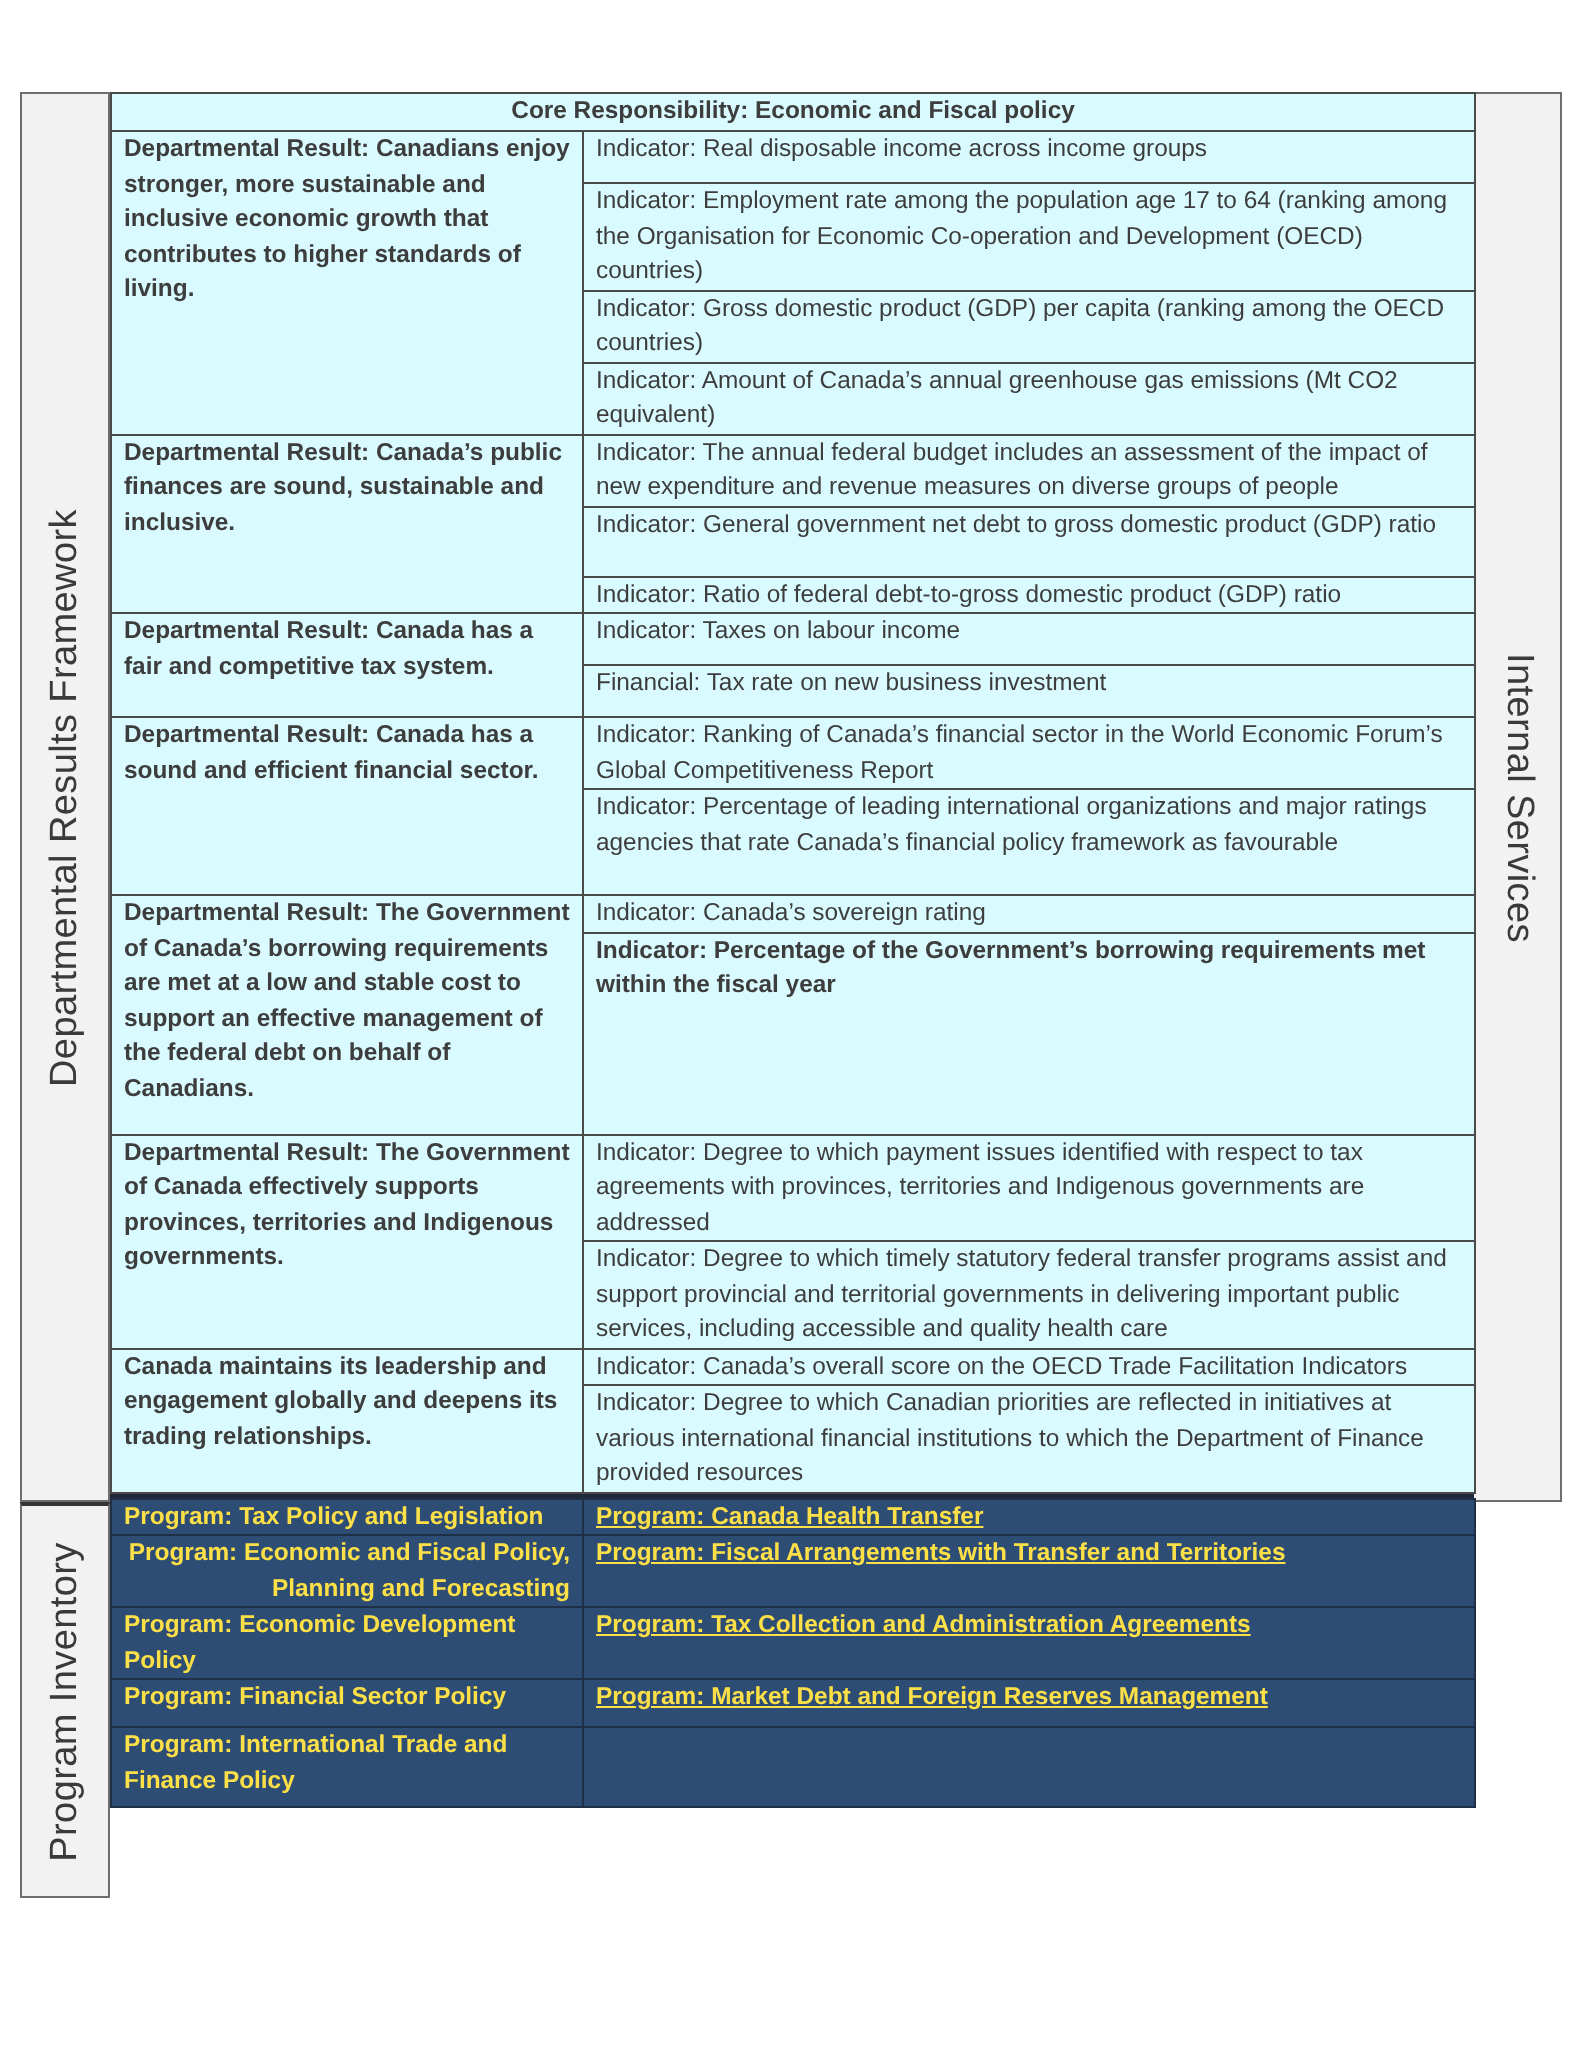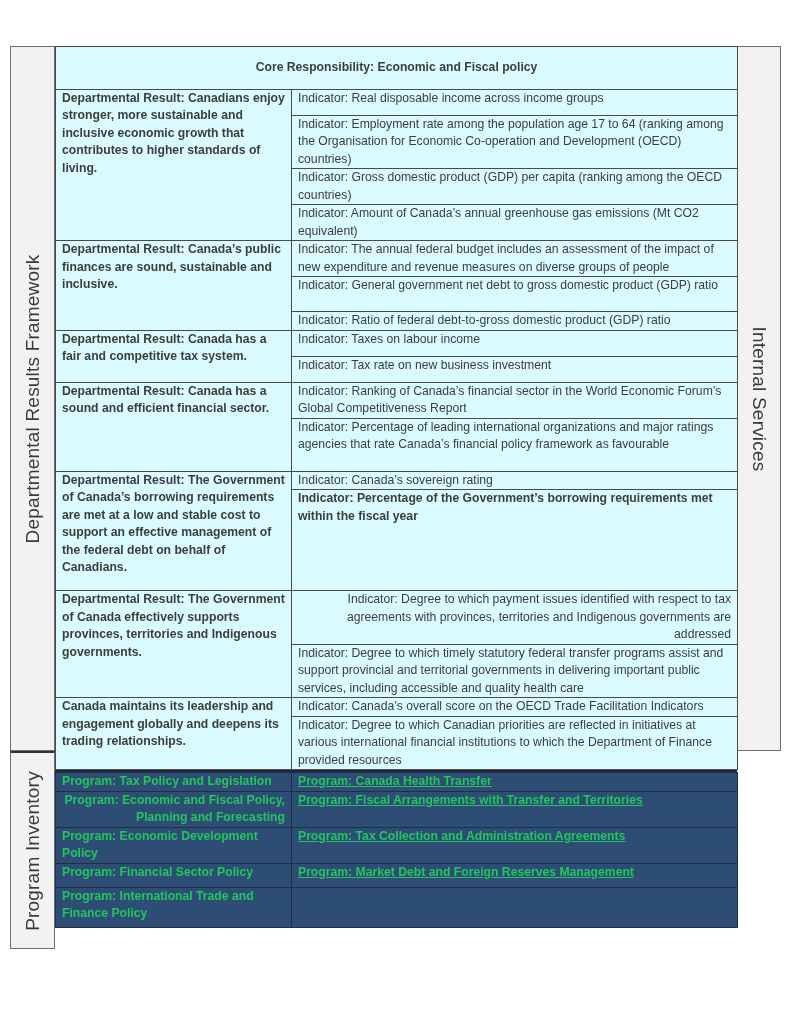--- a/index.html
+++ b/index.html
@@ -15,26 +15,26 @@
             font-size: 19px; color: #3a3a3a; letter-spacing: 0.2px; }
   .vlabel.up   { transform: translate(-50%, -50%) rotate(-90deg); }
   .vlabel.down { transform: translate(-50%, -50%) rotate(90deg); }
 
   
   .main { position: absolute; left: 55px; top: 46px; width: 682px; }
   table { border-collapse: collapse; width: 682px; table-layout: fixed; }
   td { vertical-align: top; font-size: 12.2px; line-height: 17.5px; padding: 0 6px;
        box-sizing: border-box; }
   .drf td { background: #d9fbff; color: #3d3d3d; border: 1px solid #4a4a4a; }
-  .drf td.core { text-align: center; font-weight: bold; padding: 12px; height: 19px; }
+  .drf td.core { text-align: center; font-weight: bold; padding: 0; height: 19px; }
   .drf td.result { font-weight: bold; width: 236px; }
   .drf td.ind { width: 446px; }
 
   .pi { margin-top: 0; }
-  .pi td { background: #2e4d75; color: #22c55e; font-weight: bold; border: 1px solid #1f2f47; }
+  .pi td { background: #2e4d75; color: #fde047; font-weight: bold; border: 1px solid #1f2f47; }
   .pi td.right { font-weight: normal; }
   .pi td.right span { font-weight: bold; text-decoration: underline; }
   .pi-wrap { border-top: 2px solid #1e2a3a; }
 </style>
 </head>
 <body>
 
 <div class="side side-drf">
   <div class="vlabel up">Departmental Results Framework</div>
 </div>
@@ -76,39 +76,39 @@
           <td class="ind" style="height: 35px;">Indicator: General government net debt to gross domestic product (GDP) ratio</td>
         </tr>
         <tr>
           <td class="ind" style="height: 18px;">Indicator: Ratio of federal debt-to-gross domestic product (GDP) ratio</td>
         </tr>
         <tr>
           <td class="result" rowspan="2">Departmental Result: Canada has a fair and competitive tax system.</td>
           <td class="ind" style="height: 26px;">Indicator: Taxes on labour income</td>
         </tr>
         <tr>
-          <td class="ind" style="height: 26px;">Indicator: Tax rate on new business investment</td>
+          <td class="ind" style="height: 26px;">Financial: Tax rate on new business investment</td>
         </tr>
         <tr>
           <td class="result" rowspan="2">Departmental Result: Canada has a sound and efficient financial sector.</td>
           <td class="ind" style="height: 35px;">Indicator: Ranking of Canada’s financial sector in the World Economic Forum’s Global Competitiveness Report</td>
         </tr>
         <tr>
           <td class="ind" style="height: 53px;">Indicator: Percentage of leading international organizations and major ratings agencies that rate Canada’s financial policy framework as favourable</td>
         </tr>
         <tr>
           <td class="result" rowspan="2">Departmental Result: The Government of Canada’s borrowing requirements are met at a low and stable cost to support an effective management of the federal debt on behalf of Canadians.</td>
           <td class="ind" style="height: 18px;">Indicator: Canada’s sovereign rating</td>
         </tr>
         <tr>
           <td class="ind" style="height: 101px; font-weight: bold;">Indicator: Percentage of the Government’s borrowing requirements met within the fiscal year</td>
         </tr>
         <tr>
           <td class="result" rowspan="2">Departmental Result: The Government of Canada effectively supports provinces, territories and Indigenous governments.</td>
-          <td class="ind" style="height: 53px; text-align: right;">Indicator: Degree to which payment issues identified with respect to tax agreements with provinces, territories and Indigenous governments are addressed</td>
+          <td class="ind" style="height: 53px;">Indicator: Degree to which payment issues identified with respect to tax agreements with provinces, territories and Indigenous governments are addressed</td>
         </tr>
         <tr>
           <td class="ind" style="height: 53px;">Indicator: Degree to which timely statutory federal transfer programs assist and support provincial and territorial governments in delivering important public services, including accessible and quality health care</td>
         </tr>
         <tr>
           <td class="result" rowspan="2">Canada maintains its leadership and engagement globally and deepens its trading relationships.</td>
           <td class="ind" style="height: 18px;">Indicator: Canada’s overall score on the OECD Trade Facilitation Indicators</td>
         </tr>
         <tr>
           <td class="ind" style="height: 53px;">Indicator: Degree to which Canadian priorities are reflected in initiatives at various international financial institutions to which the Department of Finance provided resources</td>

